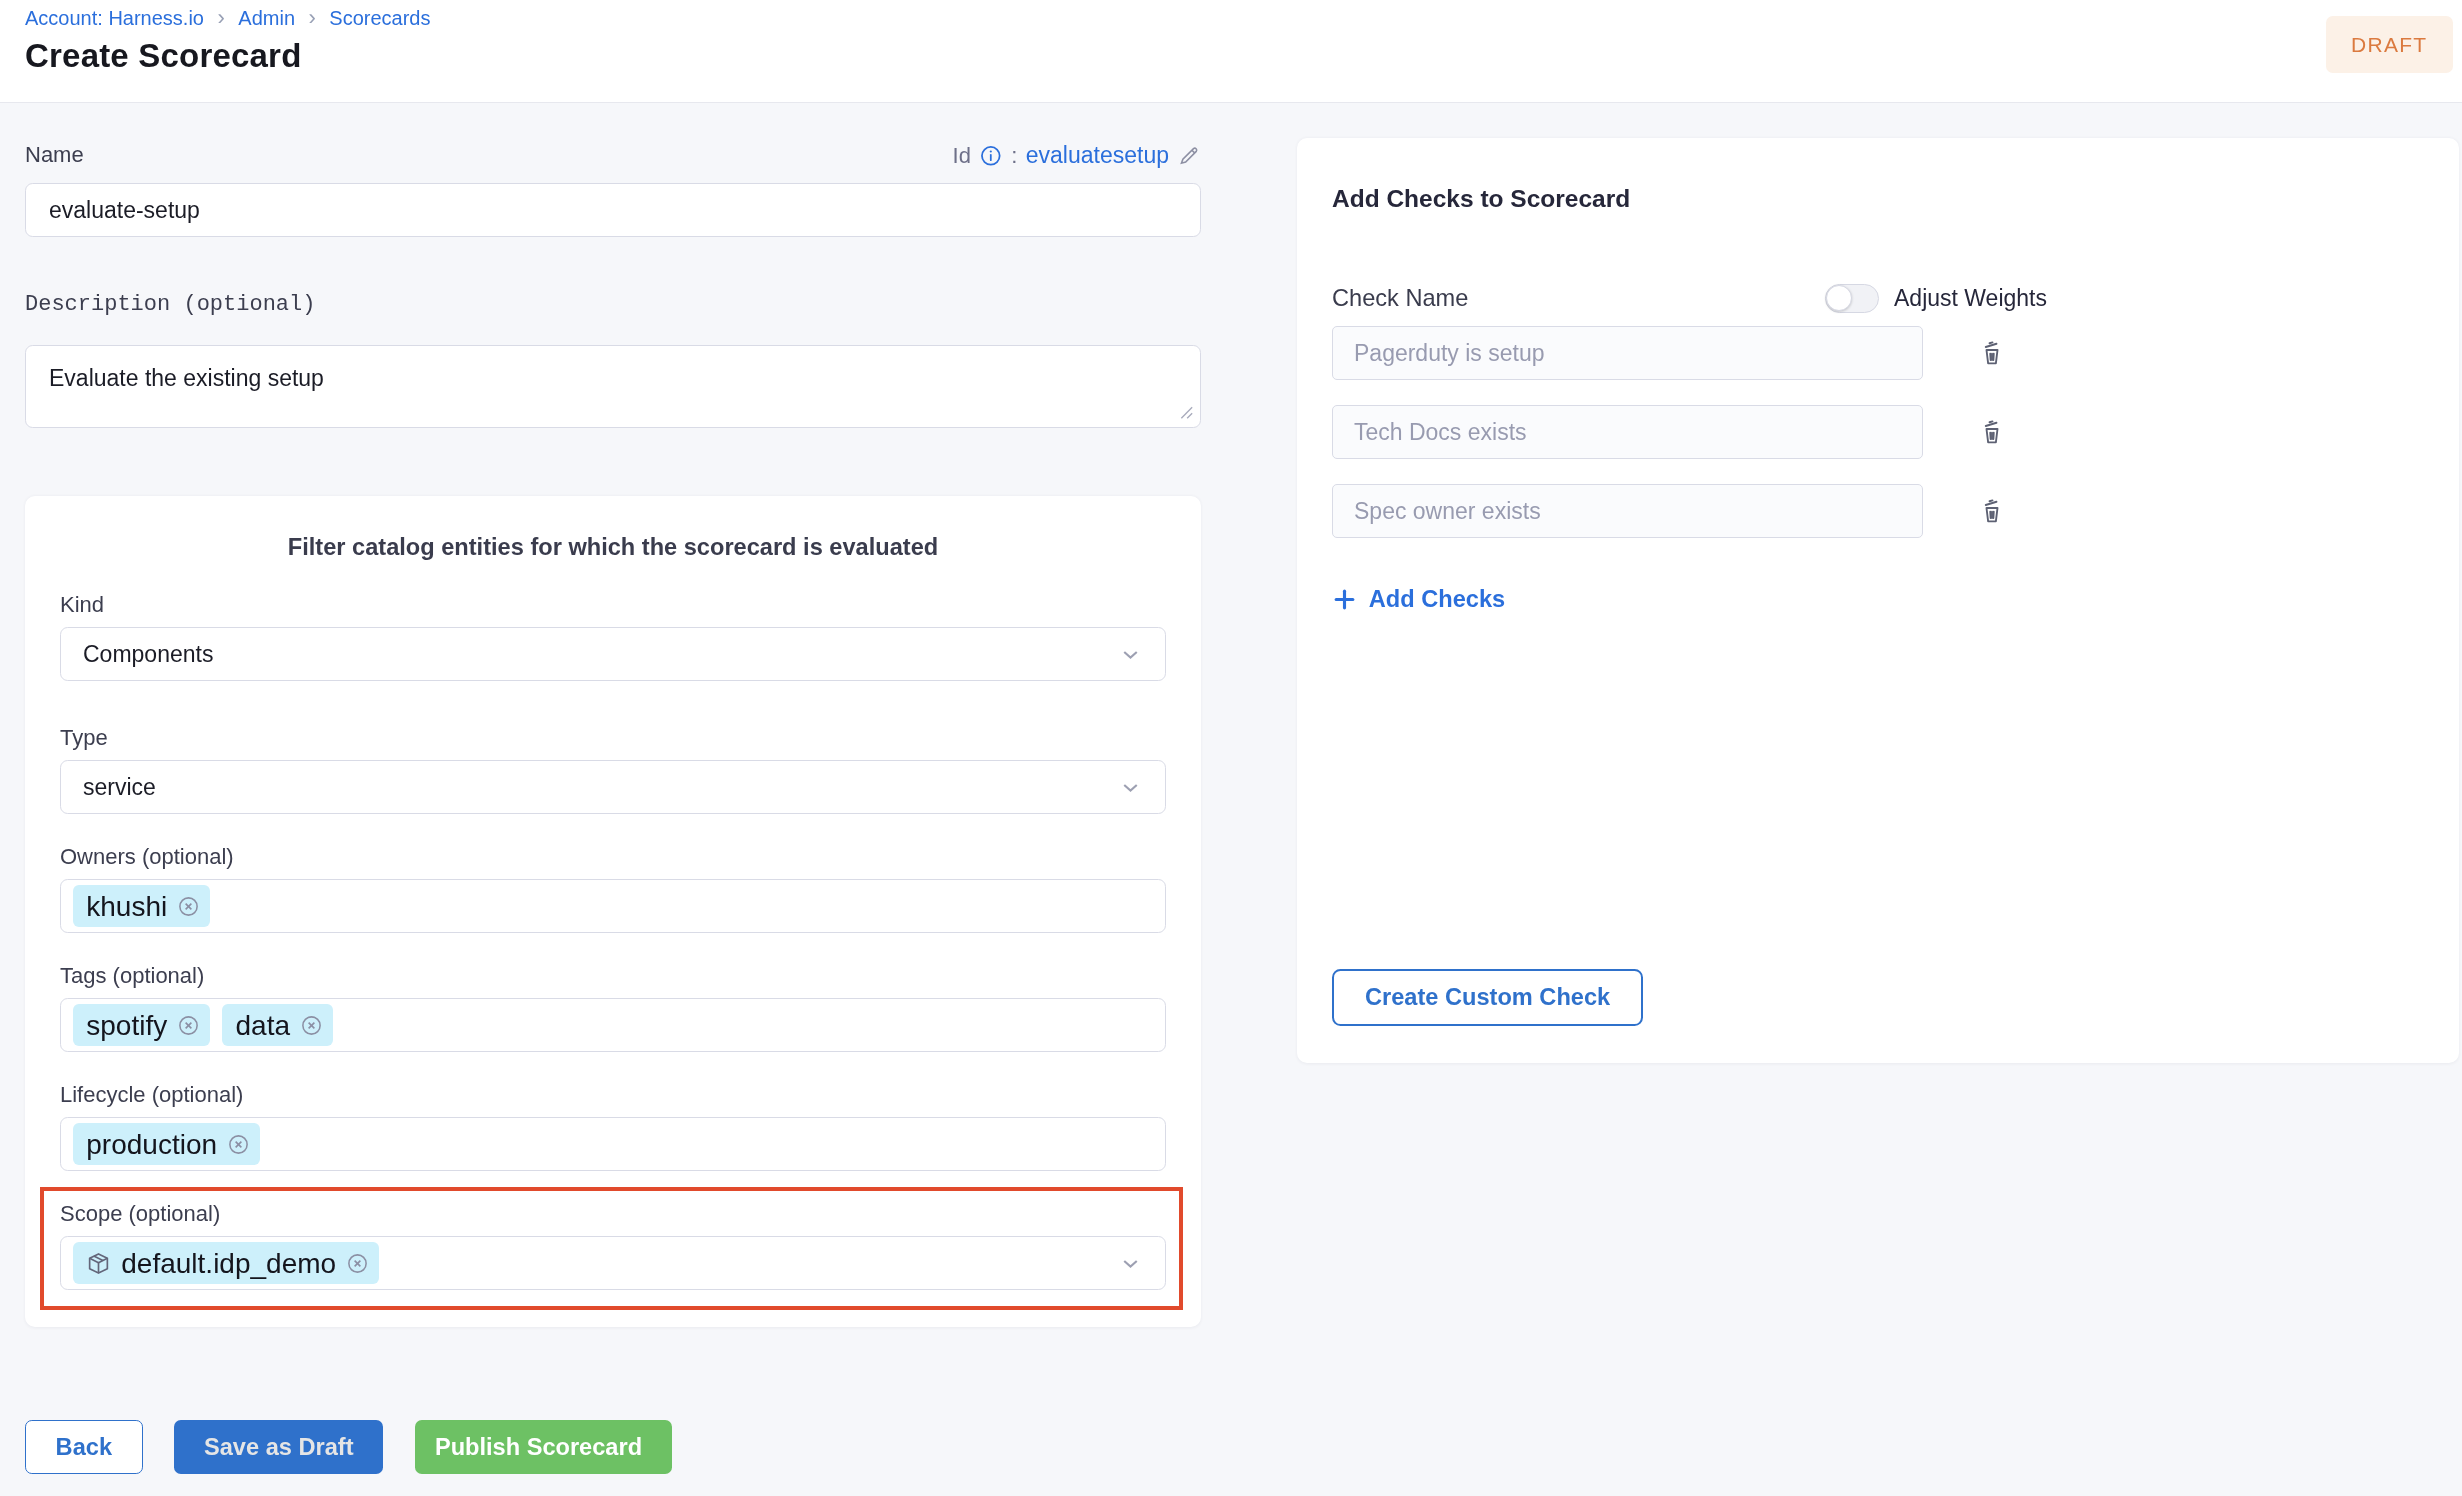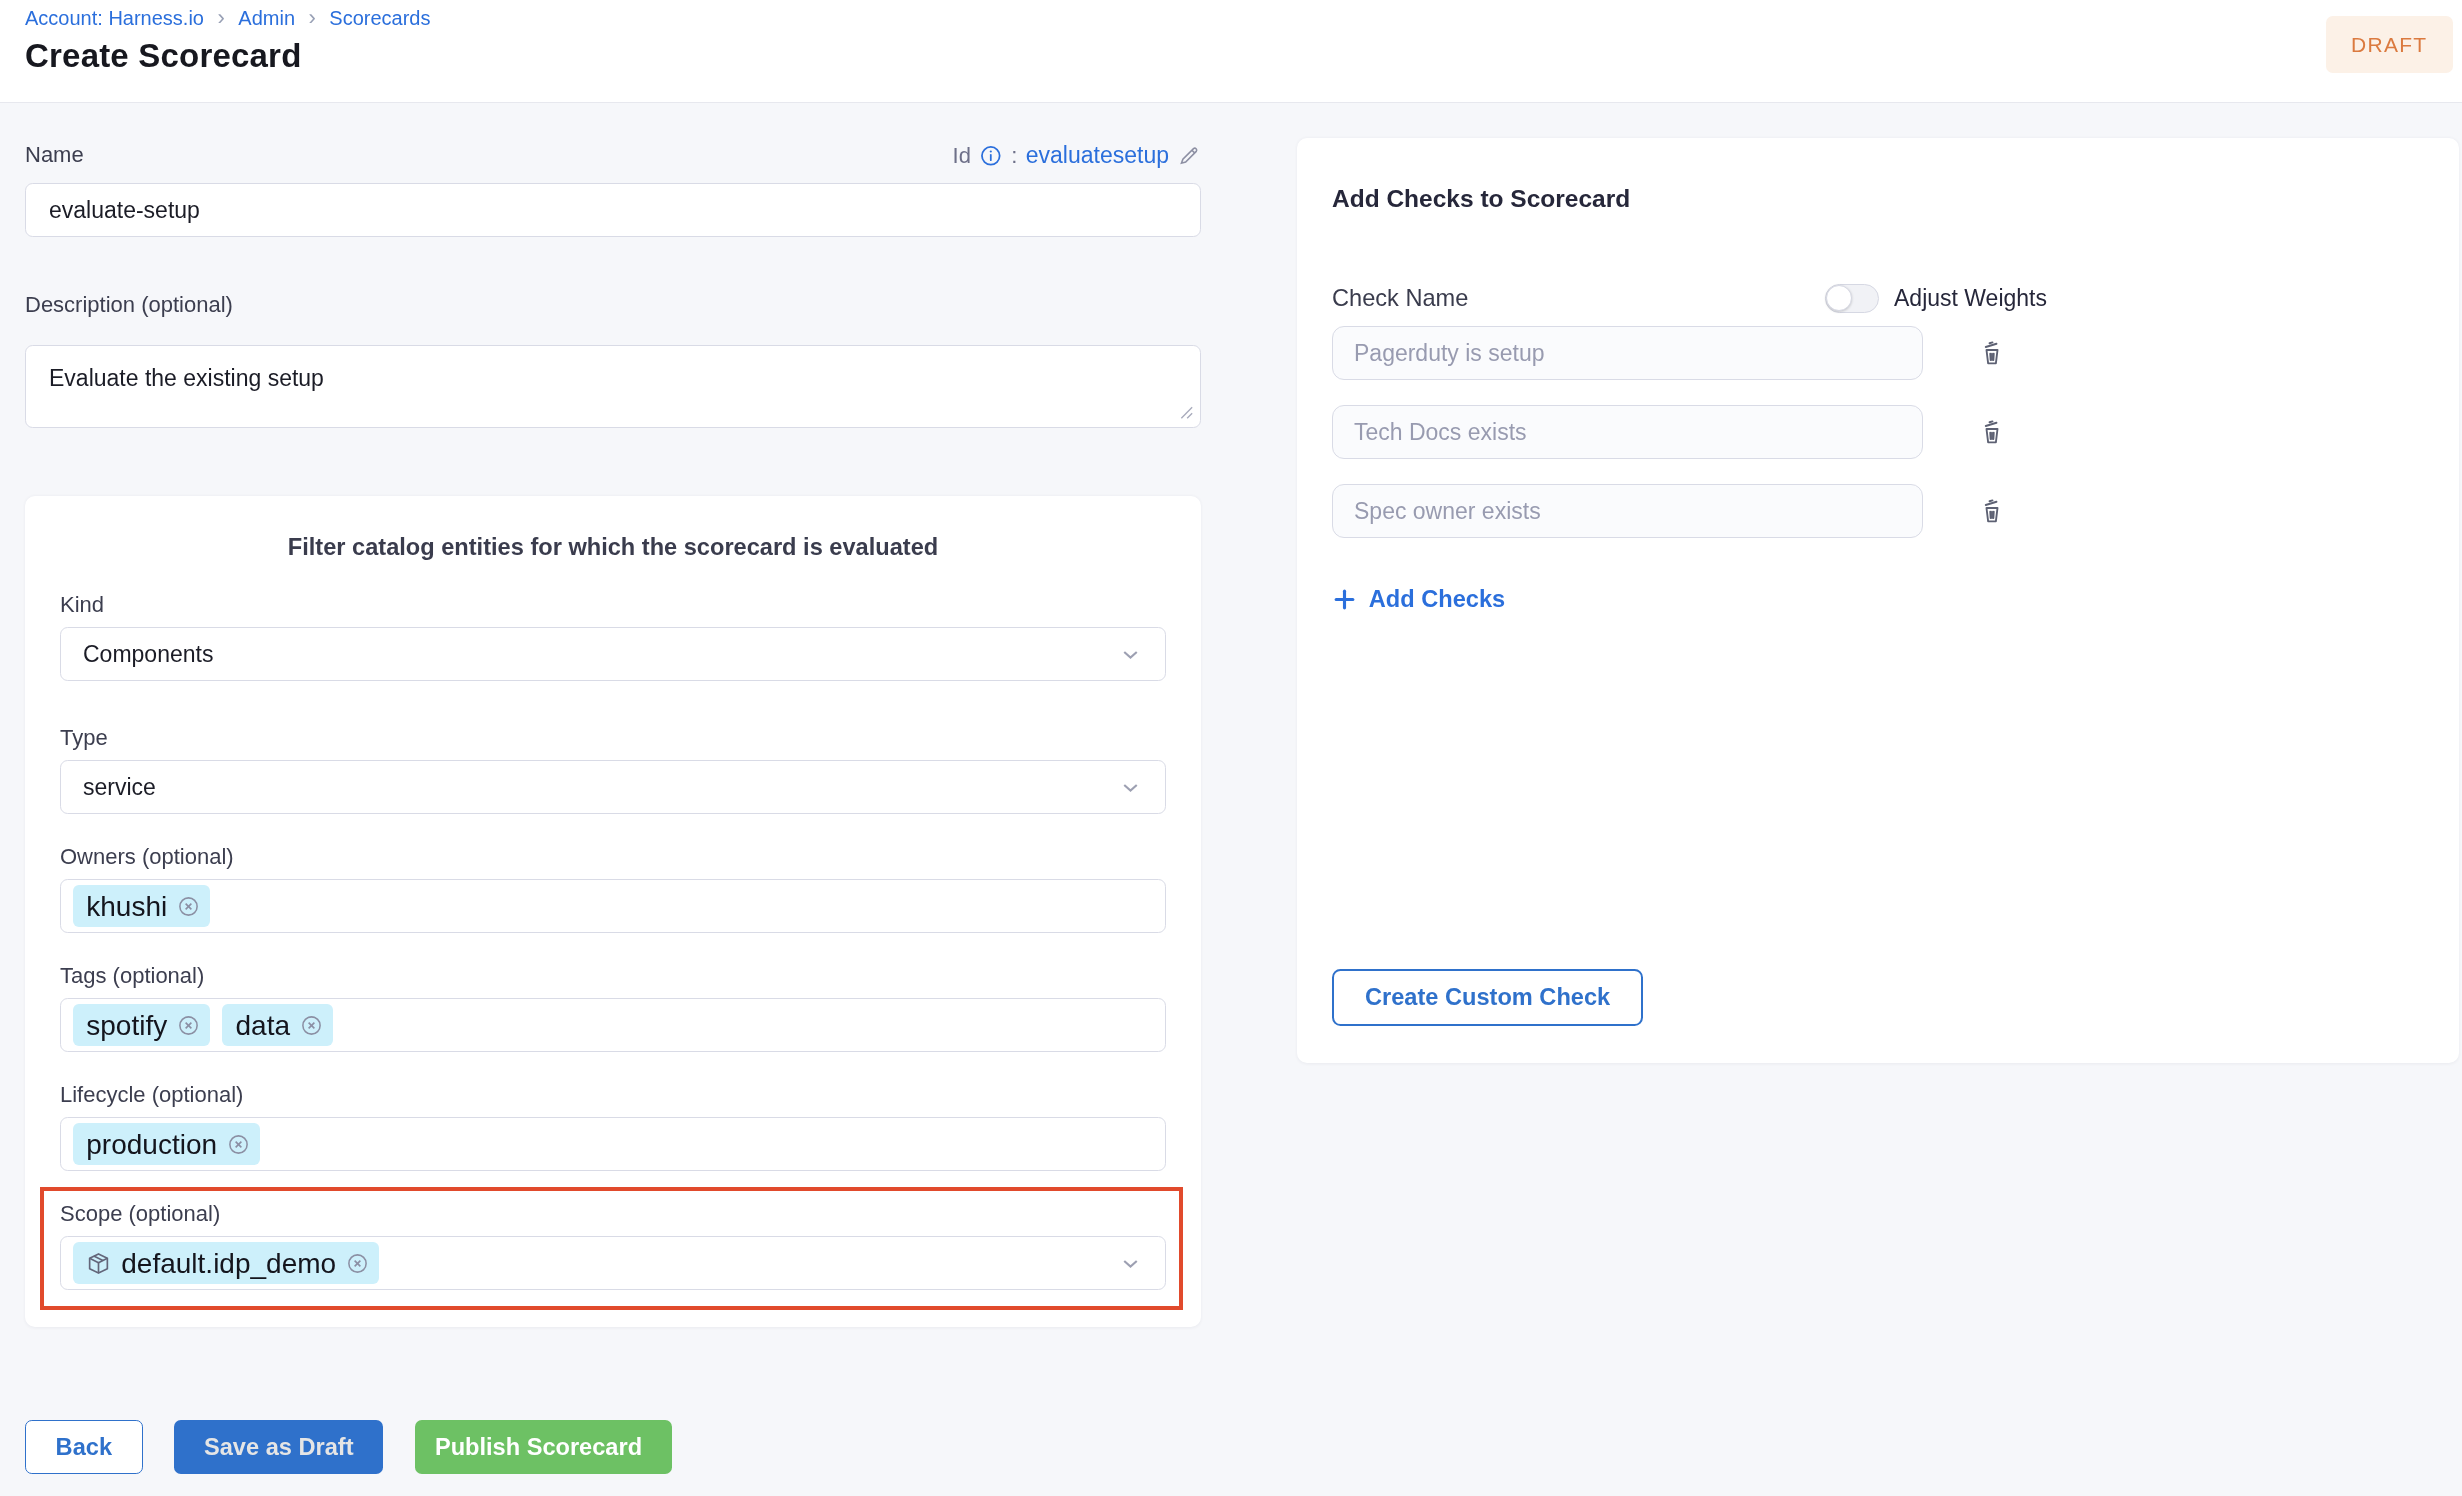--- a/index.html
+++ b/index.html
@@ -61,21 +61,21 @@
     display:flex; justify-content:space-between; align-items:flex-start;
   }
   .id-group { display:flex; align-items:center; gap:8.4px; font-size:22px; color:#6E7089; }
   .id-value { color:#2B6FDC; font-size:23px; text-decoration:none; cursor:pointer; }
   .name-input {
     position:absolute; left:25px; top:183px; width:1176px; height:54px;
     background:#fff; border:1.3px solid #D9DBE6; border-radius:7.6px;
     font-size:23px; color:#1B1C26; padding:0 23px;
     font-family:"Liberation Sans", sans-serif;
   }
-  .desc-label { position:absolute; left:25px; top:292px; }
+  .desc-label { position:absolute; left:25px; top:292px;font-family:Liberation Mono, monospace; }
   .textarea-wrap { position:absolute; left:25px; top:345px; width:1176px; height:83px; }
   .desc-textarea {
     width:100%; height:100%; resize:none;
     background:#fff; border:1.3px solid #D9DBE6; border-radius:7.6px;
     font-size:23px; color:#1B1C26; padding:18.6px 23px;
     font-family:"Liberation Sans", sans-serif;
   }
   .resize-handle { position:absolute; right:7.6px; bottom:9.3px; pointer-events:none; }
 
   
@@ -135,21 +135,21 @@
   .toggle-knob {
     position:absolute; left:0px; top:0px; width:26px; height:26px;
     background:#FFFFFF; border:0.8px solid #D6D8E3; border-radius:50%;
     box-shadow:0 0.8px 2.5px rgba(0,0,0,0.18);
   }
   .adjust-label { font-size:23px; color:#26273A; }
   .checks-list { margin-top:11px; }
   .check-row { display:flex; align-items:center; gap:54px; margin-bottom:25px; }
   .check-input {
     width:591px; height:54px;
-    background:#FAFBFD; border:1.3px solid #D9DBE6; border-radius:12px;
+    background:#FAFBFD; border:1.3px solid #D9DBE6; border-radius:5px;
     font-size:23px; color:#989BB0; padding:0 21px;
     font-family:"Liberation Sans", sans-serif;
   }
   .trash-btn { background:none; border:none; cursor:pointer; display:flex; padding:0; }
   .add-checks {
     margin-top:48px; display:flex; align-items:center; gap:11.8px;
     color:#2B6FDC; font-size:23.6px; font-weight:700; cursor:pointer; width:fit-content;
   }
   .create-custom {
     position:absolute; left:35px; top:831px;

